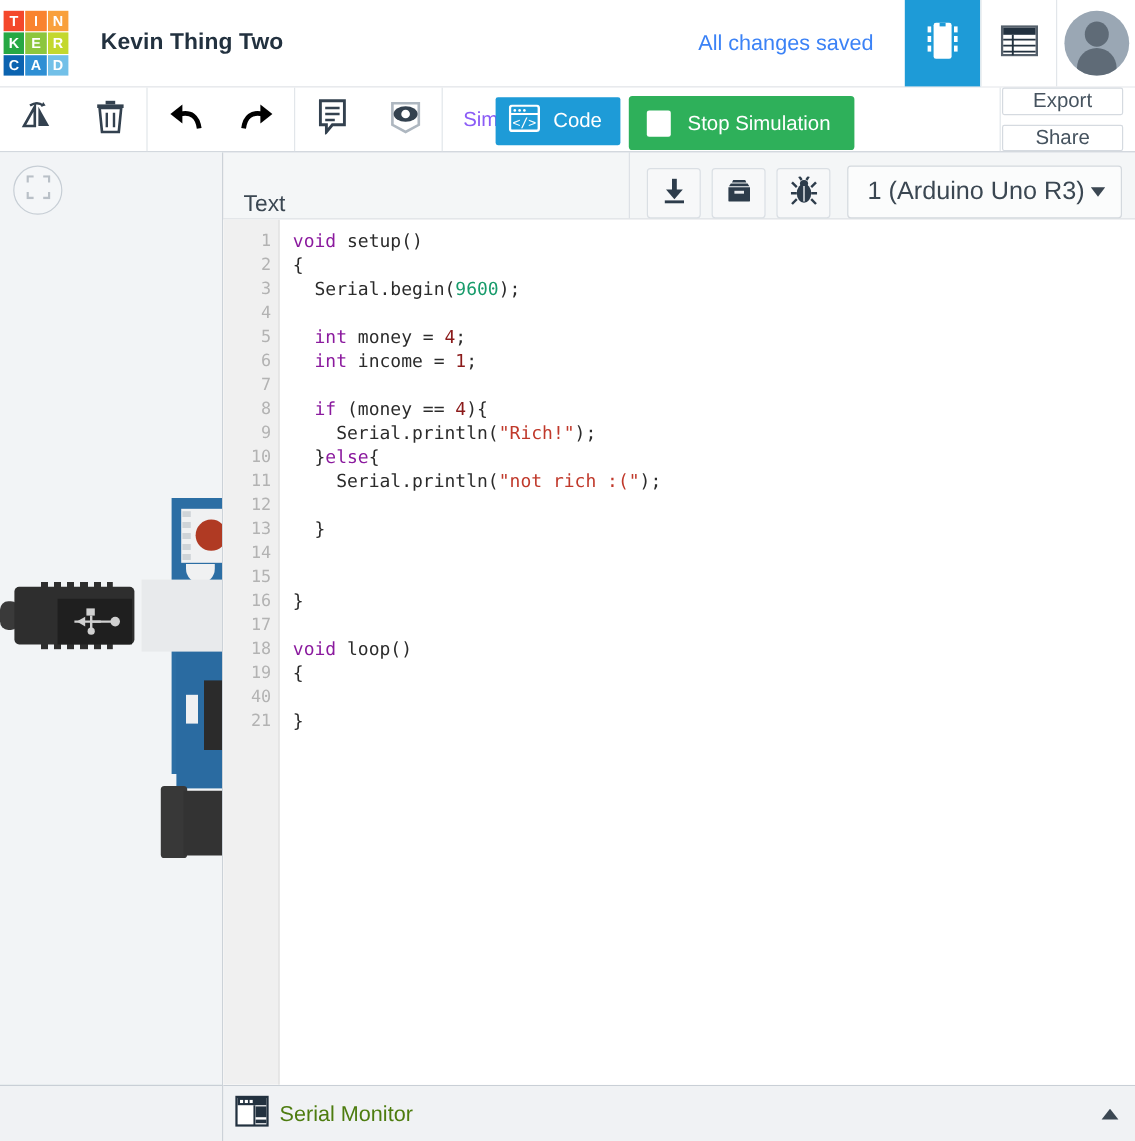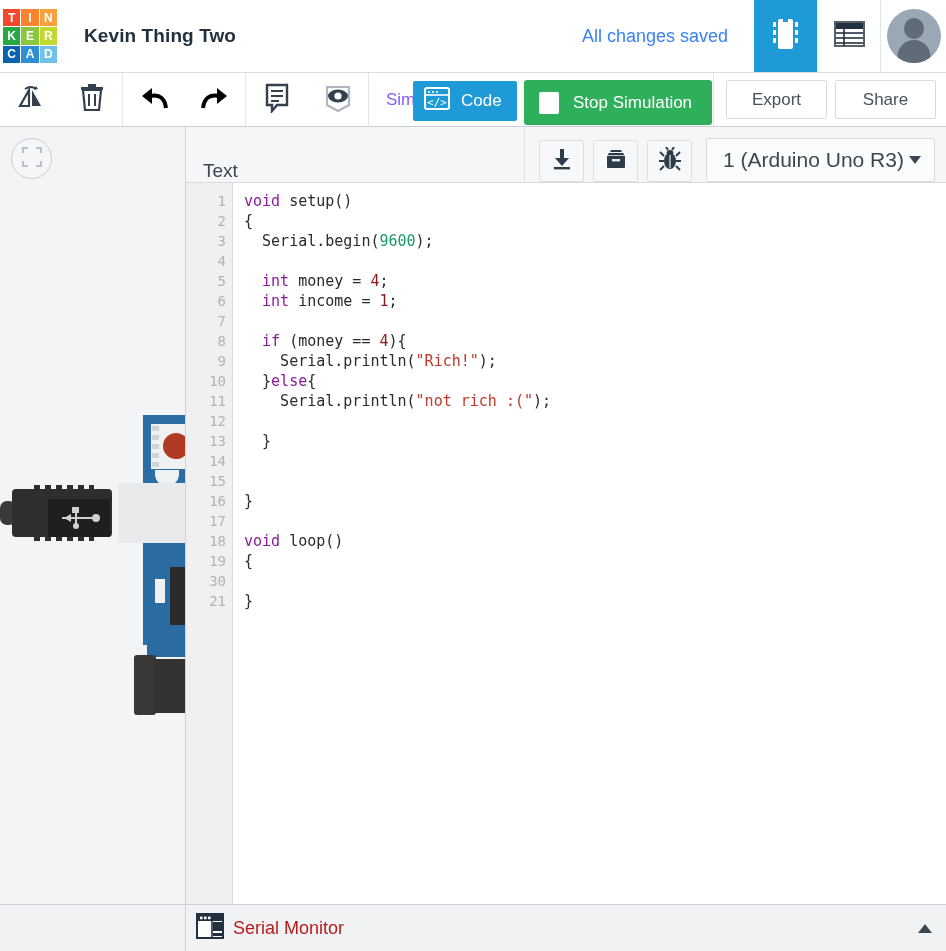--- a/index.html
+++ b/index.html
@@ -99,21 +99,21 @@
     font-size: 17px; border-radius: 2px;
   }
   .btn-stop {
     position: absolute; left: 524px; top: 7px;
     height: 45px; padding: 0 20px 0 15px;
     background: #2eb05a; color: #fff;
     display: flex; align-items: center; gap: 14px;
     font-size: 17px; border-radius: 3px;
   }
   .stop-square { width: 20px; height: 22px; background: #fff; border-radius: 2px; }
-  .tb-right { margin-left: auto; display: flex; align-items: center; gap: 8px; padding-right: 10px; border-left: 1px solid #e2e6ea; padding-left: 12px; }
+  .tb-right { margin-left: auto; display: flex; align-items: center; gap: 8px; padding-right: 10px; border-left: 1px solid #e2e6ea; padding-left: 1px; flex-direction: column; }
   .tb-outline-btn {
     height: 39px; min-width: 101px; padding: 0 18px;
     border: 1px solid #d5dae0; background: #fff; border-radius: 2px;
     display: flex; align-items: center; justify-content: center;
     font-size: 17px; color: #46535f;
   }
 
   
   .body-row { flex: 1; display: flex; min-height: 0; }
 
@@ -268,21 +268,21 @@
   .serial-bar {
     height: 47px; min-height: 47px;
     display: flex; align-items: center;
     background: #f0f2f4;
     border-top: 1px solid #c9cfd6;
     padding: 0 14px 0 0;
   }
   .serial-icon-cell {
     width: 47px; display: flex; align-items: center; justify-content: center;
   }
-  .serial-label { font-size: 18px; color: #b91c1c; }
+  .serial-label { font-size: 18px; color: #4d7c0f; }
   .caret-up {
     margin-left: auto;
     width: 0; height: 0;
     border-left: 7px solid transparent; border-right: 7px solid transparent;
     border-bottom: 9px solid #3b4752;
   }
   .serial-left-strip {
     position: absolute; left: 0; bottom: 0; width: 186px; height: 47px;
     background: #f0f2f4; border-top: 1px solid #c9cfd6;
   }
@@ -566,21 +566,21 @@
             <div class="ln">10</div>
             <div class="ln">11</div>
             <div class="ln">12</div>
             <div class="ln">13</div>
             <div class="ln">14</div>
             <div class="ln">15</div>
             <div class="ln">16</div>
             <div class="ln">17</div>
             <div class="ln">18</div>
             <div class="ln">19</div>
-            <div class="ln">30</div>
+            <div class="ln">40</div>
             <div class="ln">21</div>
           </div>
         <div class="code-area" id="code-area">
             <div class="cl"><span class="kw">void</span><span> setup()</span></div>
             <div class="cl"><span>{</span></div>
             <div class="cl"><span>  Serial.begin(</span><span class="num">9600</span><span>);</span></div>
             <div class="cl">&nbsp;</div>
             <div class="cl"><span>  </span><span class="kw">int</span><span> money = </span><span class="numr">4</span><span>;</span></div>
             <div class="cl"><span>  </span><span class="kw">int</span><span> income = </span><span class="numr">1</span><span>;</span></div>
             <div class="cl">&nbsp;</div>

